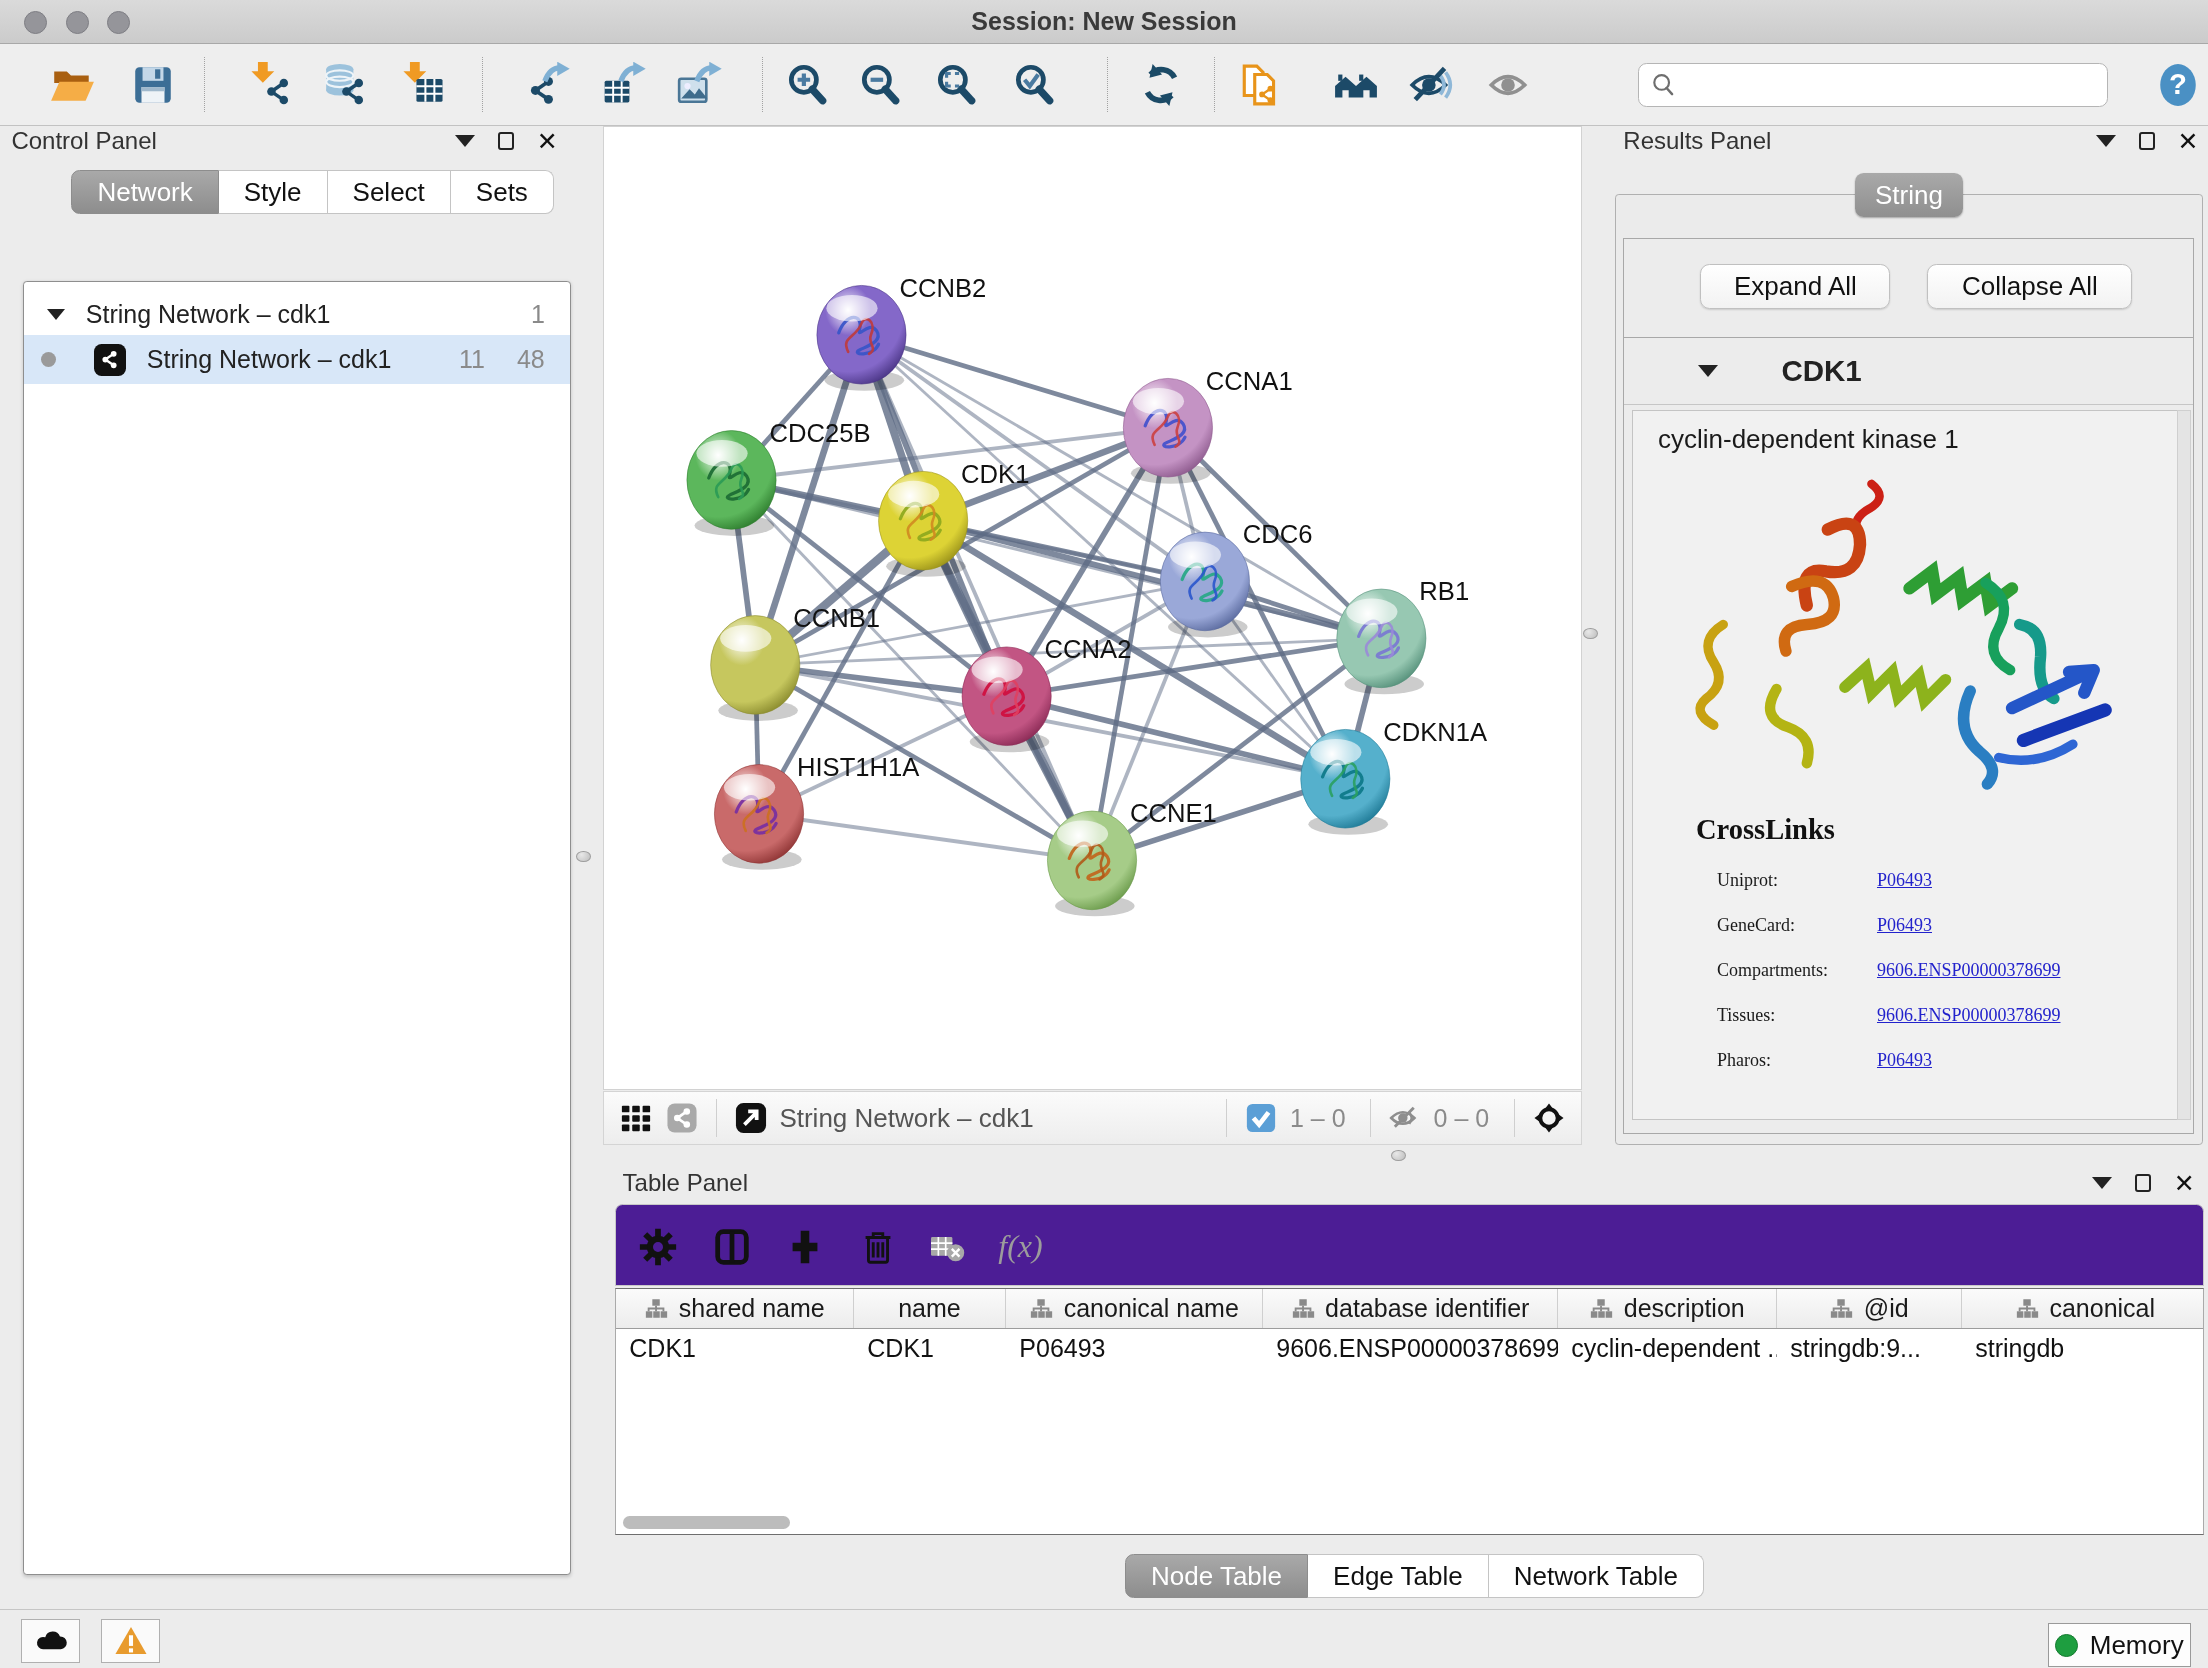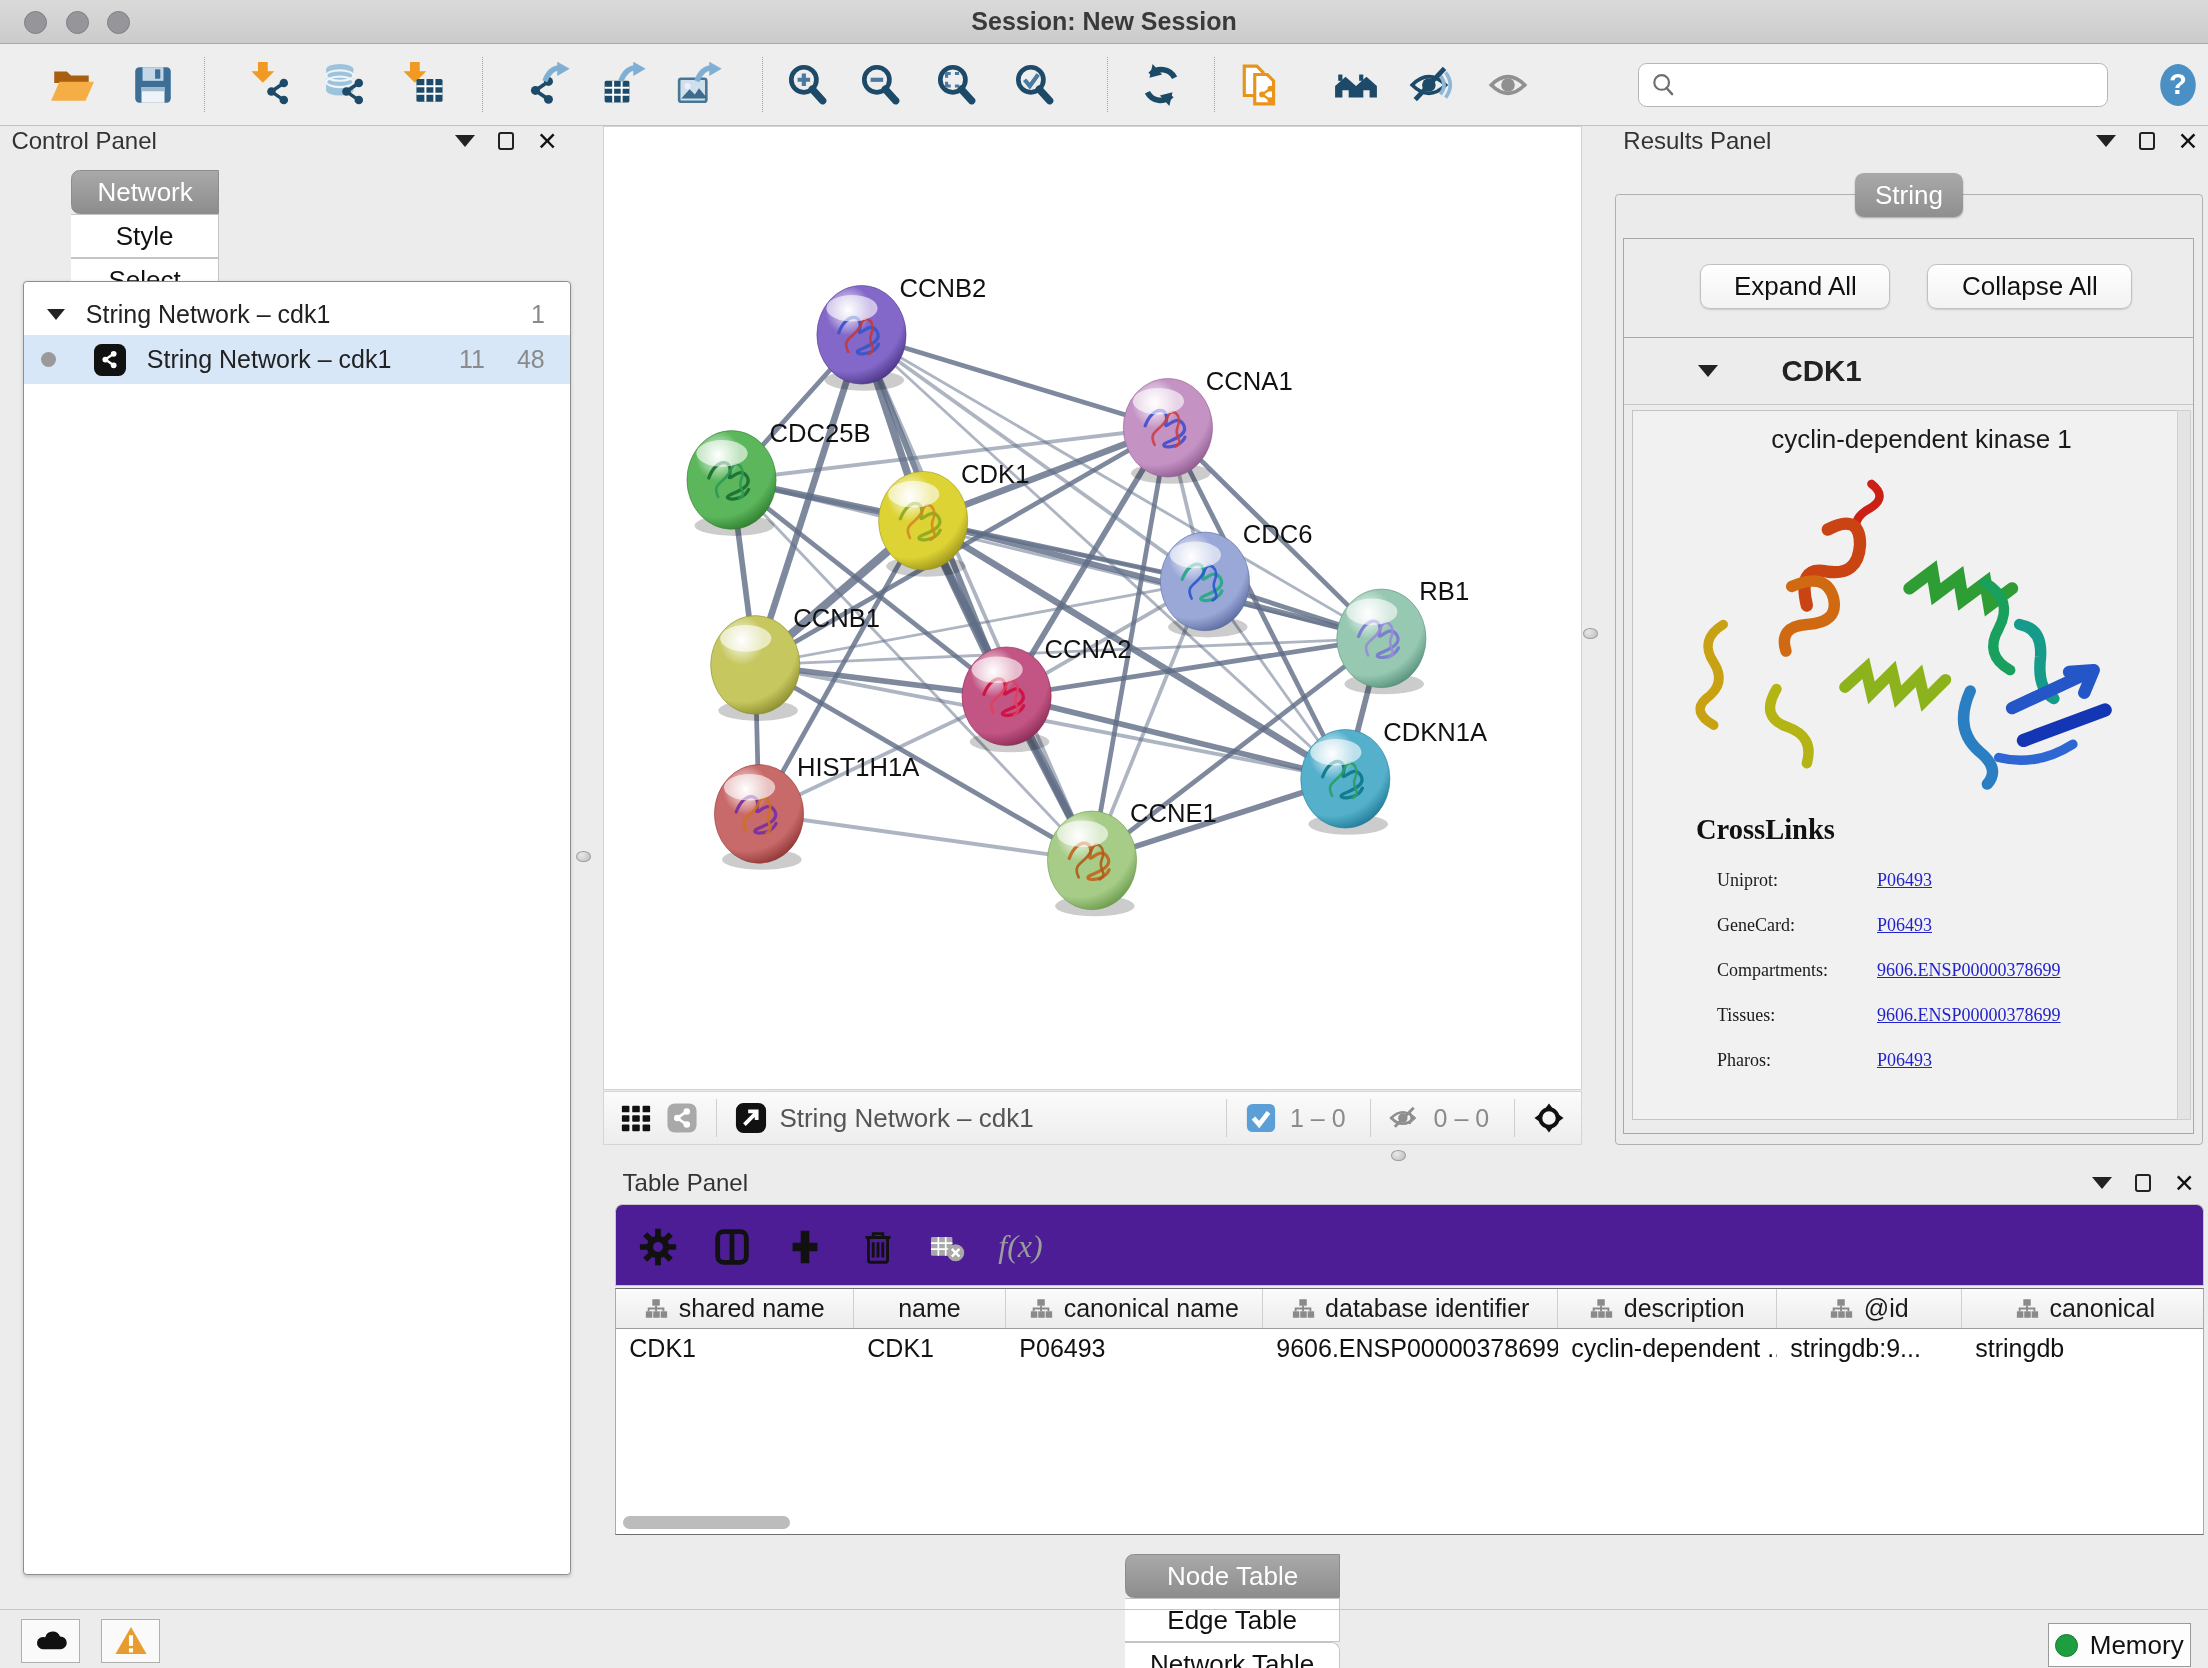--- a/index.html
+++ b/index.html
@@ -24,21 +24,21 @@
   
   .panel-head { display:flex; align-items:center; height:30px; }
   .panel-title { font-size:24px; color:#333; }
   .ph-icons { margin-left:auto; display:flex; align-items:center; gap:23px; }
   .tri-dn { width:0; height:0; border-left:10.5px solid transparent; border-right:10.5px solid transparent; border-top:12.4px solid #222; }
   .float-ic { width:16px; height:18px; border:2.4px solid #222; border-radius:2.9px; }
   .close-ic { font-size:25px; font-weight:bold; color:#111; line-height:1; }
 
   
   #control-panel { left:11.4px; top:126px; width:552px; height:1476px; }
-  .tabbar { position:absolute; display:flex;flex-direction:column; }
+  .tabbar { position:absolute; display:flex; }
   .tab { height:44px; display:flex; align-items:center; justify-content:center; padding:0 25px; background:#fff; border:1px solid #c4c4c4; border-left:none; font-size:26px; color:#111; }
   .tab:first-child { border-left:1px solid #c4c4c4; border-radius:8.6px 0 0 8.6px; }
   .tab:last-child { border-radius:0 8.6px 8.6px 0; }
   .tab.sel { background:linear-gradient(#a9a9a9,#8d8d8d); color:#fff; border-color:#8d8d8d; }
   #cp-gearrow { position:absolute; left:13.3px; right:13.3px; top:116px; height:42px; display:flex; align-items:center; }
   #cp-status { flex:1; text-align:center; font-size:25px; color:#1a1a1a; }
   #cp-list { position:absolute; left:11.4px; top:155px; width:548px; height:1294px; background:#fff; border:1.9px solid #8e8e8e; border-radius:3.8px; box-shadow:0 1.9px 3.8px rgba(0,0,0,.18); overflow:hidden; }
   .net-row { display:flex; align-items:center; height:42px; font-size:25px; }
   .net-row .cnt { color:#8a8a8a; }
   #row-collection { padding:0 25px 0 23px; margin-top:11.4px; }
@@ -64,21 +64,21 @@
   
   #results-panel { left:1610px; top:126px; width:598px; height:1029px; }
   #rp-tab { position:absolute; left:245px; top:47px; width:108px; height:44px; background:linear-gradient(#a9a9a9,#8f8f8f); color:#fff; border-radius:8.6px; display:flex; align-items:center; justify-content:center; font-size:26px; box-shadow:0 1px 1.9px rgba(0,0,0,.3); z-index:2; }
   #rp-outer { position:absolute; left:4.8px; top:68px; width:588px; height:951px; background:#ebebeb; border:1px solid #b0b0b0; border-radius:3.8px; }
   #rp-box1 { position:absolute; left:7.6px; top:43px; width:571px; height:118px; border:1px solid #a8a8a8; background:#ececec; }
   .rp-btn { position:absolute; top:25px; height:45px; background:linear-gradient(#ffffff,#f2f2f2); border:1px solid #c0c0c0; border-radius:9.5px; font-size:26px; color:#111; display:flex; align-items:center; justify-content:center; box-shadow:0 1px 1.9px rgba(0,0,0,.15); }
   #rp-box2 { position:absolute; left:7.6px; top:142px; width:571px; height:797px; border:1px solid #a8a8a8; background:#ececec; }
   #rp-protein-head { display:flex; align-items:center; height:67px; padding-left:74px; border-bottom:1px solid #c6c6c6; }
   #rp-protein-name { font-size:29.5px; font-weight:bold; margin-left:63px; }
   #rp-inner { position:absolute; left:7.6px; top:72px; width:554px; height:710px; background:#f1f1f1; border:1px solid #c4c4c4; }
-  #rp-desc { font-size:26px; color:#1a1a1a; padding:13.3px 0 0 25px;text-align:center; }
+  #rp-desc { font-size:26px; color:#1a1a1a; padding:13.3px 0 0 25px; }
   #protein-img { position:absolute; left:52px; top:52px; }
   #xl-title { position:absolute; left:63px; top:403px; font-family:"Liberation Serif","DejaVu Serif",serif; font-weight:bold; font-size:28.5px; color:#111; }
   #xlinks { position:absolute; left:84px; top:447px; font-family:"Liberation Serif","DejaVu Serif",serif; font-size:18px; }
   .xl-row { display:flex; height:45px; align-items:center; }
   .xl-label { width:160px; color:#1a1a1a; }
   .xl-val { color:#2222cc; text-decoration:underline; margin-left:0px; }
   #rp-scroll { position:absolute; right:2.9px; top:72px; width:13.3px; height:710px; background:#e4e4e4; border:1px solid #cfcfcf; }
 
   
   #table-panel { left:615px; top:1168px; width:1593px; height:439px; }

